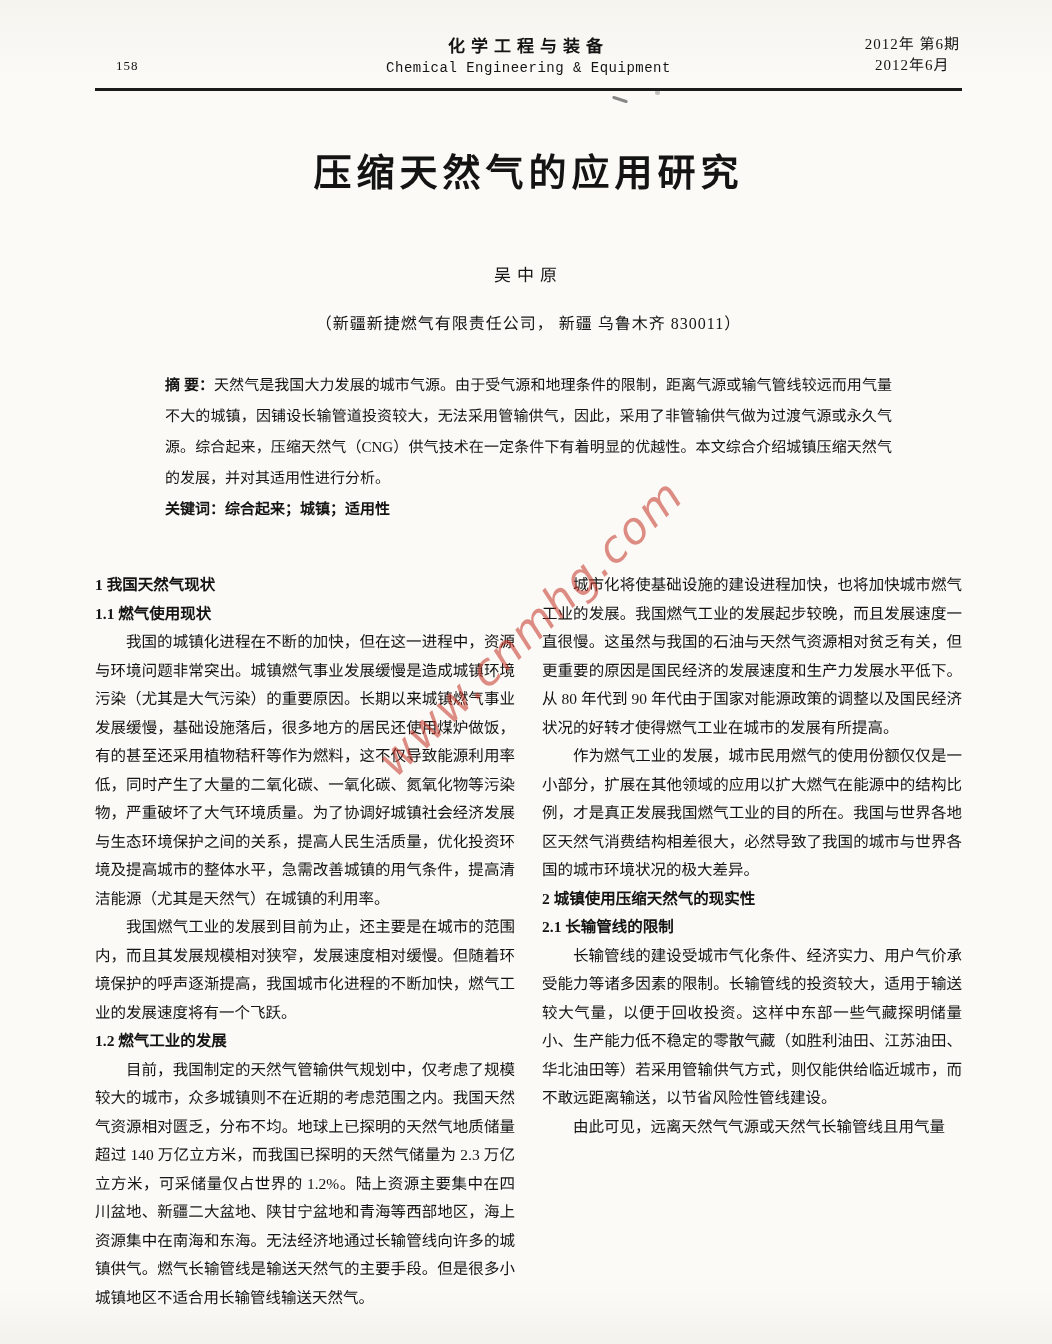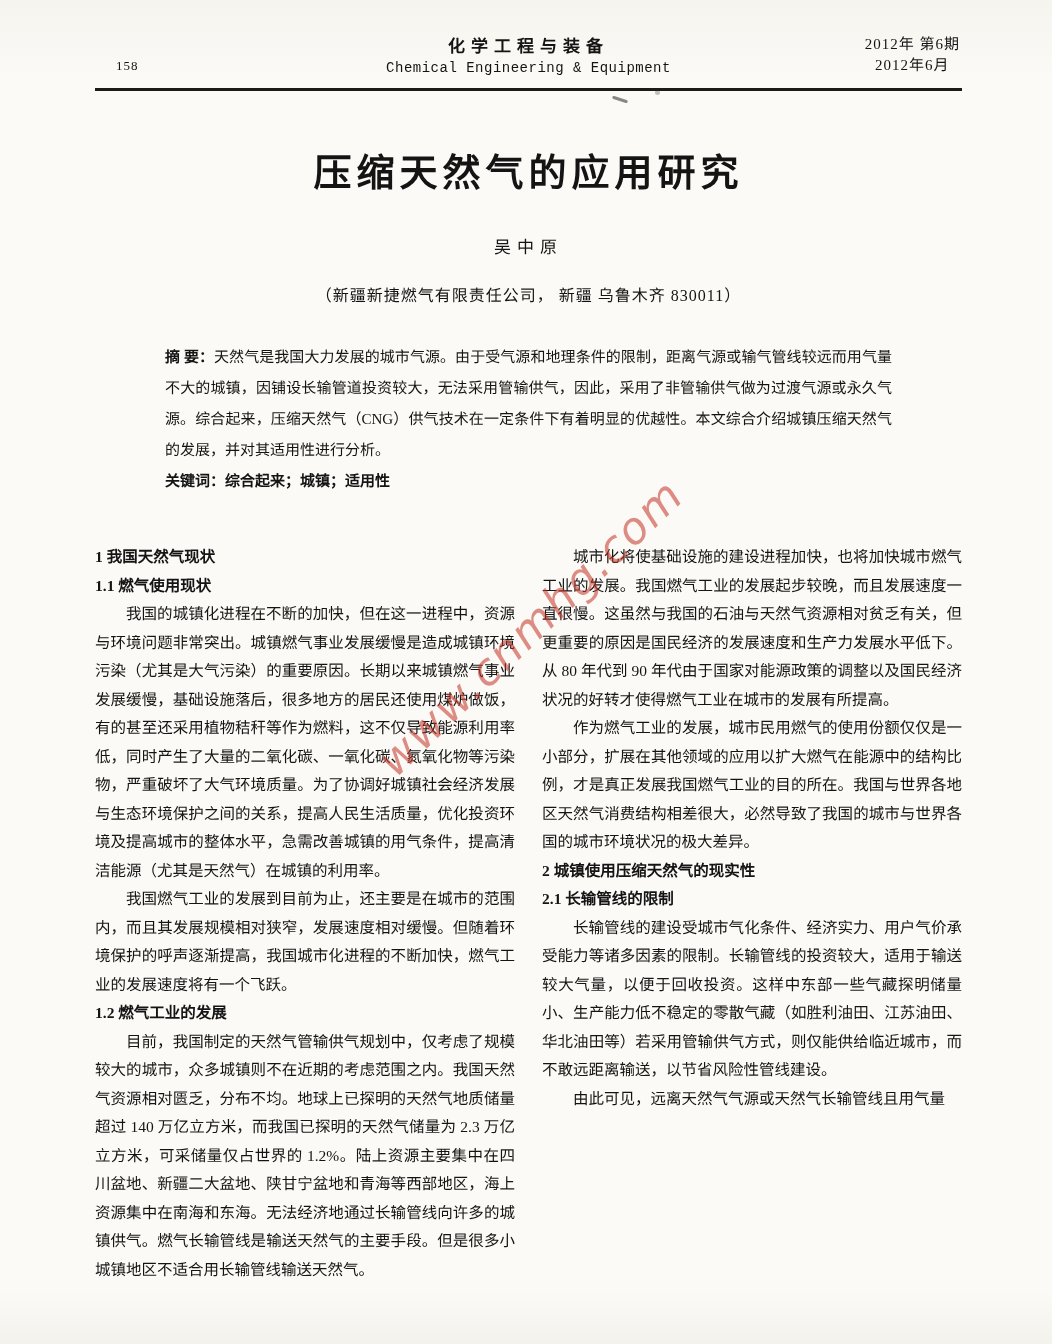--- a/index.html
+++ b/index.html
@@ -61,21 +61,21 @@
   
   .title {
     margin: 62px 0 0 0;
     text-align: center;
     font-size: 38px;
     font-weight: bold;
     letter-spacing: 5px;
     line-height: 40px;
   }
   .author {
-    margin-top: 40px;
+    margin-top: 68px;
     text-align: center;
     font-size: 17px;
     letter-spacing: 6px;
   }
   .affiliation {
     margin-top: 24px;
     text-align: center;
     font-size: 16px;
     letter-spacing: 1px;
   }

